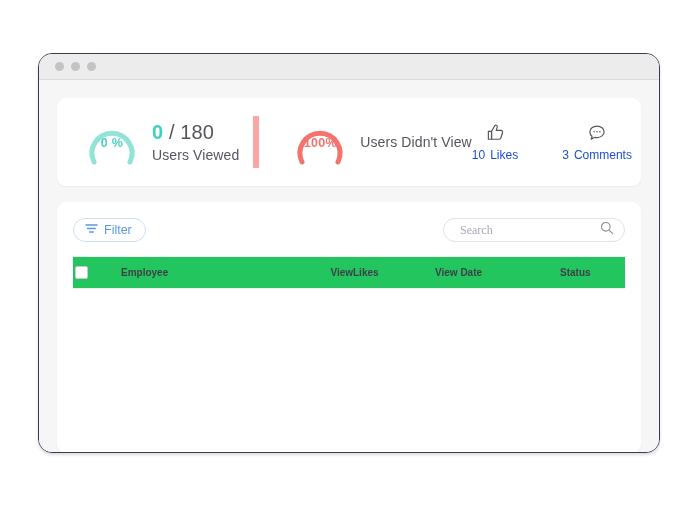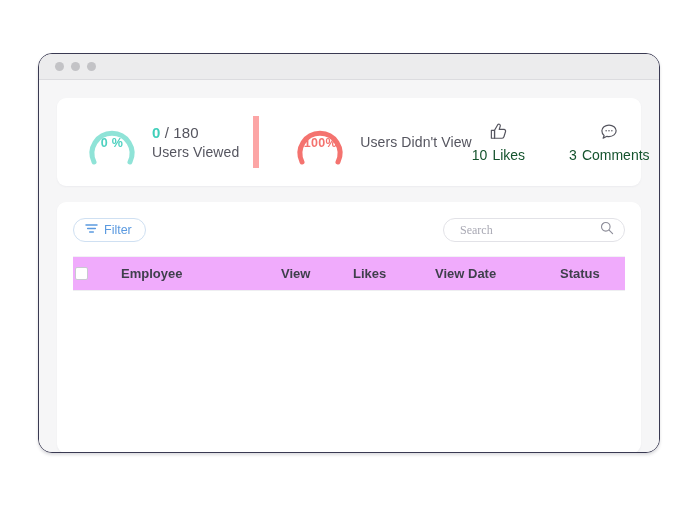--- a/index.html
+++ b/index.html
@@ -95,21 +95,21 @@
     transform: translateY(-46%);
     text-align: center;
     font-size: 12.5px;
     font-weight: 600;
     letter-spacing: .3px;
   }
   .gauge-label.teal { color: #4fd1c0; }
   .gauge-label.red { color: #f4736f; }
 
   .stat-text .line1 {
-    font-size: 15px;
+    font-size: 20px;
     color: #4b4b57;
     letter-spacing: .1px;
     margin-bottom: 3px;
   }
   .stat-text .line1 .accent-teal { color: #3fcfba; font-weight: 600; }
   .stat-text .line1 .accent-red { color: #f4736f; font-weight: 600; }
   .stat-text .line1 .muted { color: #55555f; }
   .stat-text .line2 {
     font-size: 14px;
     color: #55555f;
@@ -130,22 +130,22 @@
     align-items: center;
     gap: 6px;
   }
   .engage-item .eicon {
     height: 20px;
     display: flex;
     align-items: center;
     justify-content: center;
   }
   .engage-item .etext {
-    font-size: 14px;
-    color: #14532d;
+    font-size: 12px;
+    color: #1d4ed8;
   }
   .engage-item .etext .num { margin-right: 5px; }
 
   
   .table-card {
     background: #ffffff;
     border-radius: 9px;
     margin-top: 16px;
     height: 251px;
     box-shadow: 0 1px 2px rgba(120,120,140,0.07);
@@ -199,32 +199,32 @@
   }
   .search-box input::placeholder { color: #a9a9b4; }
 
   table {
     width: 100%;
     border-collapse: collapse;
     margin-top: 12px;
     table-layout: fixed;
   }
   thead th {
-    background: #f0abfc;
-    font-size: 13px;
+    background: #22c55e;
+    font-size: 10px;
     font-weight: bold;
     color: #3f3f4c;
     text-align: left;
     padding: 9px 0;
     border-bottom: 1px solid #eeeef1;
     border-top: 1px solid #f2f2f5;
   }
   th.col-check { width: 46px; padding-left: 2px; }
   th.col-employee { width: 160px; }
-  th.col-view { width: 72px; }
+  th.col-view { width: 72px; text-align: right; }
   th.col-likes { width: 82px; }
   th.col-viewdate { width: 125px; }
   th.col-status { width: auto; }
 
   .hdr-checkbox {
     width: 13px;
     height: 13px;
     border: 1.3px solid #c9c9d1;
     border-radius: 2px;
     display: block;

